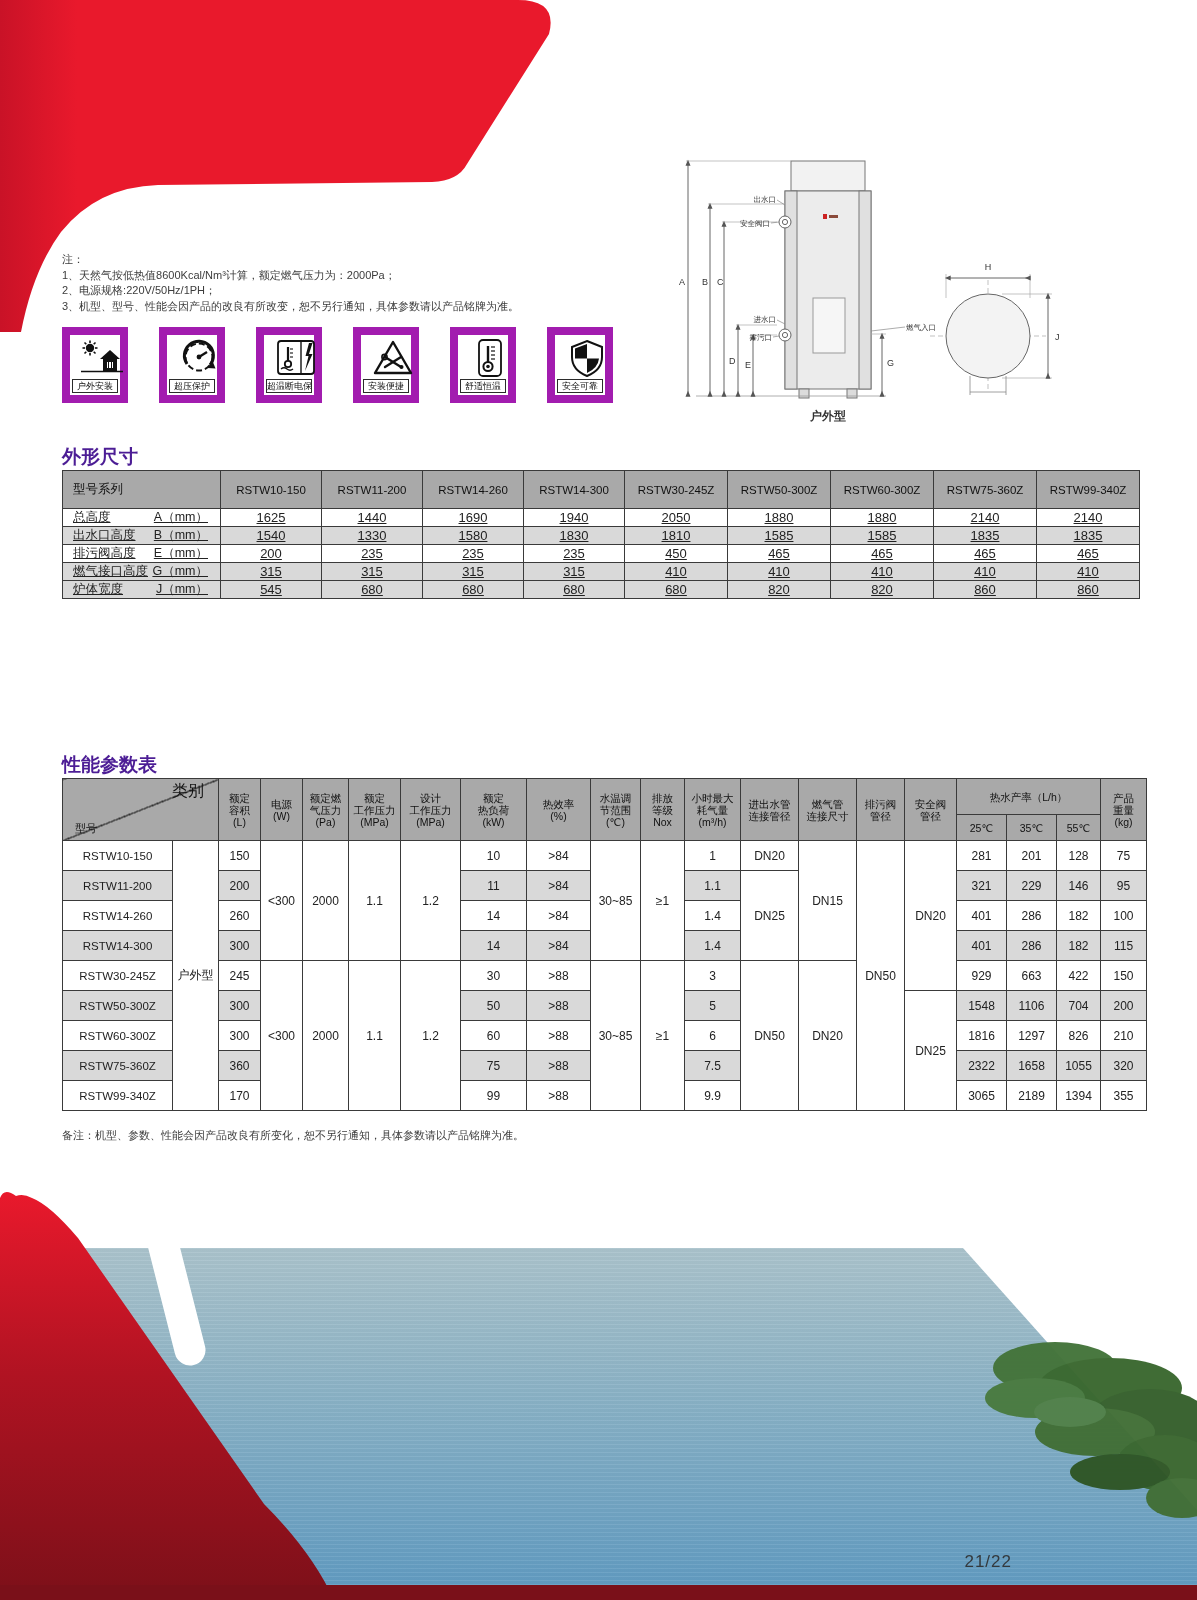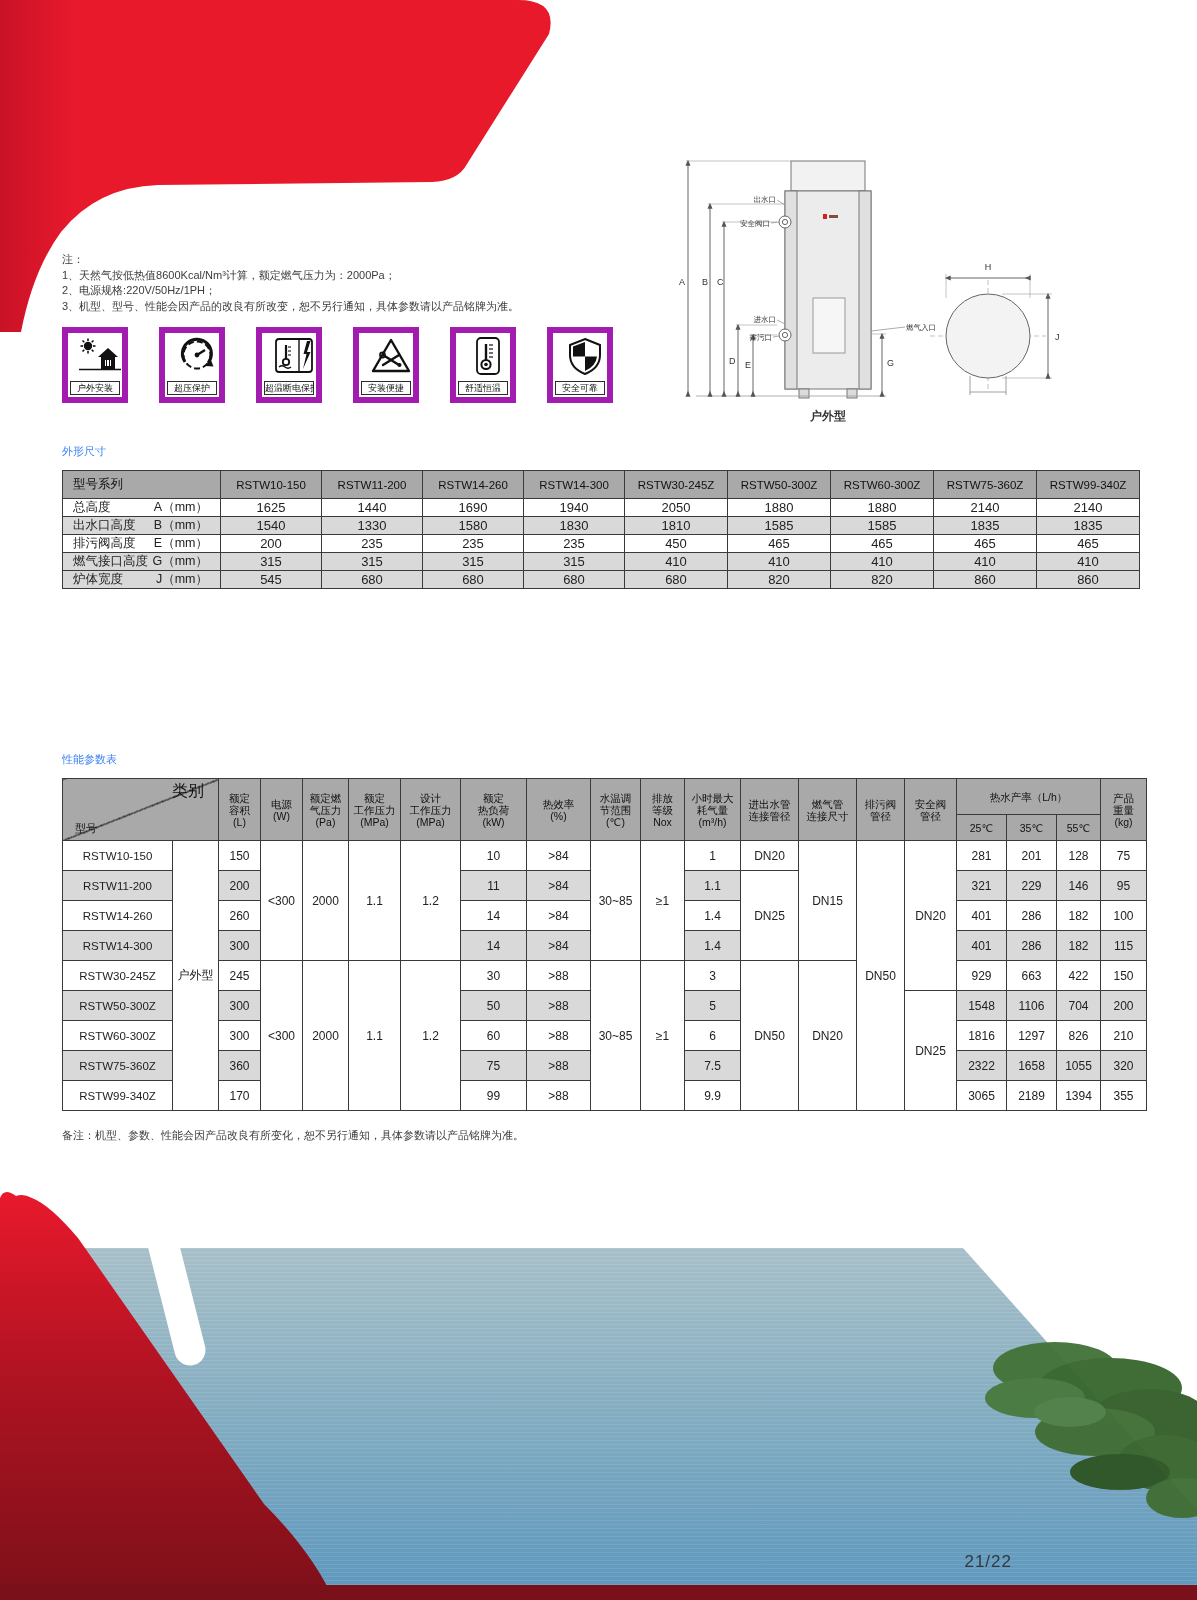--- a/index.html
+++ b/index.html
@@ -4,37 +4,37 @@
 <style>
   html,body{margin:0;padding:0;background:#e8e8e8;}
   .page{position:relative;width:1197px;height:1600px;background:#ffffff;overflow:hidden;
         font-family:"Liberation Sans","DejaVu Sans",sans-serif;color:#222;}
   
   .top-red{position:absolute;left:0;top:0;width:600px;height:340px;}
   
   .notes{position:absolute;left:62px;top:252px;font-size:11px;line-height:15.5px;color:#3c3c3c;}
   
   .features{position:absolute;left:62px;top:327px;display:flex;gap:31px;}
-  .feature{position:relative;width:66px;height:76px;border:6px solid #a21caf;background:#fff;box-sizing:border-box;}
+  .feature{position:relative;width:66px;height:76px;border:8px solid #a21caf;background:#fff;box-sizing:border-box;}
   .feature svg{position:absolute;left:10px;top:3px;}
   .feature .lbl{position:absolute;bottom:2px;left:2px;right:2px;border:1.5px solid #2b2b2b;background:#fff;
     font-size:9px;line-height:12px;text-align:center;white-space:nowrap;overflow:hidden;color:#111;}
   
   .diagram{position:absolute;left:658px;top:148px;}
   .diagram text{font-family:"Liberation Sans","DejaVu Sans",sans-serif;fill:#333;}
   
-  .sec-title{position:absolute;left:62px;font-size:11px;font-weight:normal;color:#3b82f6;}
+  .sec-title{position:absolute;left:62px;font-size:19px;font-weight:bold;color:#4c1d95;}
   
   table{border-collapse:collapse;table-layout:fixed;position:absolute;left:62px;background:#fff;}
   th,td{border:1px solid #3a3a3a;text-align:center;vertical-align:middle;padding:0 2px;overflow:hidden;}
   thead th{background:#a9a9a9;font-weight:normal;color:#111;}
   #dim-table{top:470px;width:1073px;font-size:13px;}
-  #dim-table thead tr{height:28px;}
+  #dim-table thead tr{height:38px;}
   #dim-table thead th{font-size:11.5px;}
-  #dim-table tbody tr{height:17px;}
+  #dim-table tbody tr{height:17px;text-decoration:underline;}
   #dim-table .corner{text-align:left;padding-left:10px;font-size:12.5px;}
   #dim-table td.rowlabel{text-align:left;padding:0;}
   #dim-table td.rowlabel .inner{display:flex;justify-content:space-between;padding:0 12px 0 10px;font-size:12.5px;}
   #dim-table tr.alt td{background:#d9d9d9;}
   #perf-table{top:778px;width:1073px;font-size:12px;}
   #perf-table thead th{font-size:10.5px;line-height:12px;padding:1px 1px;}
   #perf-table thead tr:first-child{height:36px;}
   #perf-table thead tr:last-child{height:26px;}
   #perf-table tbody tr{height:30px;}
   #perf-table tbody td.model{font-size:11.5px;}

